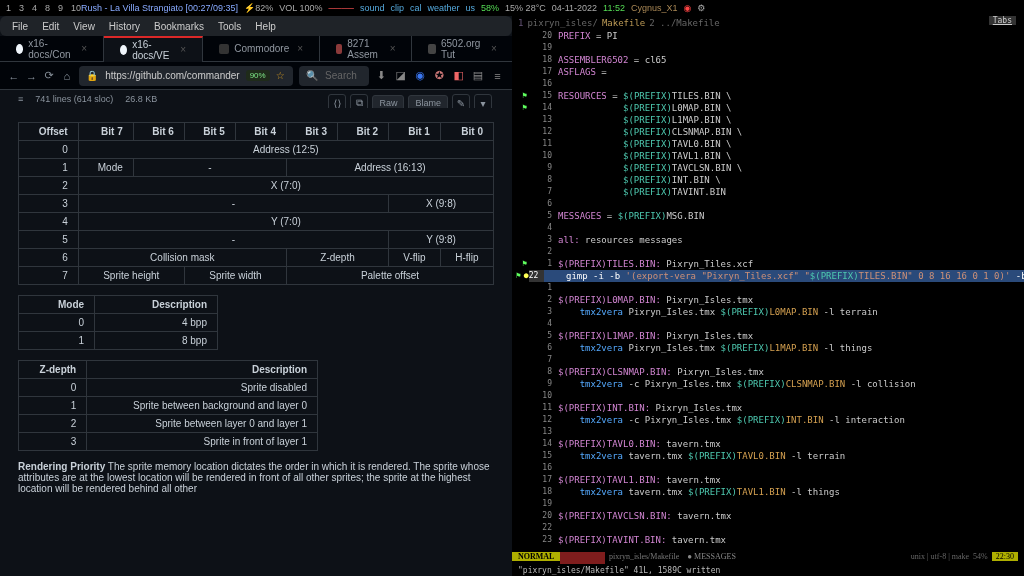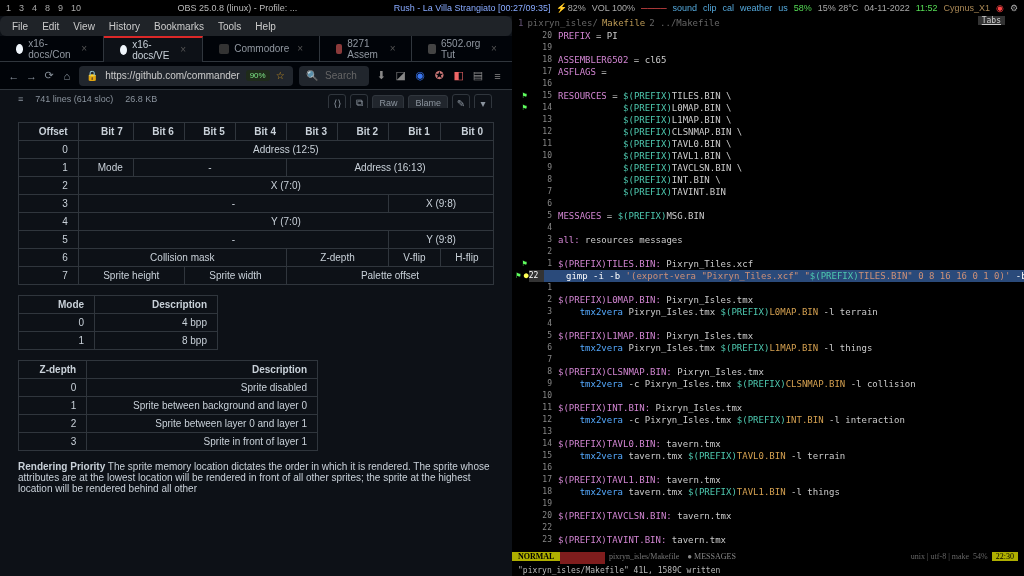--- a/index.html
+++ b/index.html
@@ -30,21 +30,21 @@
 table { border-collapse: collapse; width: 100%; margin-top: 6px; margin-bottom: 10px; }
 th, td { border: 1px solid #30363d; padding: 3px 10px; text-align: right; font-size: 10px; color: #c9d1d9; }
 th { font-weight: 600; background: transparent; }
 td.c { text-align: center; }
 .section-title { font-size: 10px; color: #c9d1d9; margin-top: 6px; }
 .section-title b { font-weight: 600; }
 .editor { width: 512px; background: #000; display: flex; flex-direction: column; font-family: monospace; font-size: 9px; position: relative; }
 .edtab { height: 14px; background: #000; color: #657; padding: 0 6px; display: flex; align-items: center; gap: 4px; font-size: 9px; }
 .edtab .path { color: #666; }
 .edtab .file { color: #bb9955; }
-.edtab .r { position: absolute; right: 19px; top: 0; background: #333; color: #ccc; padding: 0 4px; font-size: 8px; text-decoration: underline; }
+.edtab .r { position: absolute; right: 8px; top: 0; background: #333; color: #ccc; padding: 0 4px; font-size: 8px; text-decoration: underline; }
 .codearea { flex: 1; padding: 0 4px; overflow: hidden; line-height: 12px; }
 .codeline { display: flex; }
 .gutter { width: 14px; text-align: right; color: #0a4; font-size: 8px; padding-right: 3px; }
 .bookmark { width: 10px; text-align: center; font-size: 8px; }
 .ln { width: 18px; text-align: right; color: #888; font-size: 8px; padding-right: 6px; }
 .code { flex: 1; white-space: pre; }
 .kw { color: #d285d2; }
 .var { color: #4ec9b0; }
 .str { color: #ce9178; }
 .tgt { color: #d285d2; }
@@ -67,21 +67,20 @@
 
 <div class="topbar">
   <div class="left">
     <span>1</span>
     <span>3</span>
     <span>4</span>
     <span>8</span>
     <span>9</span>
     <span>10</span>
   </div>
-  <div class="center">OBS 25.0.8 (linux) - Profile: ...</div>
   <div class="right">
     <span style="color:#8af">Rush - La Villa Strangiato [00:27/09:35]</span>
     <span>⚡82%</span>
     <span>VOL 100%</span>
     <span style="color:#f55">────</span>
     <span style="color:#5ad">sound</span>
     <span style="color:#5ad">clip</span>
     <span style="color:#5ad">cal</span>
     <span style="color:#5ad">weather</span>
     <span style="color:#5ad">us</span>

